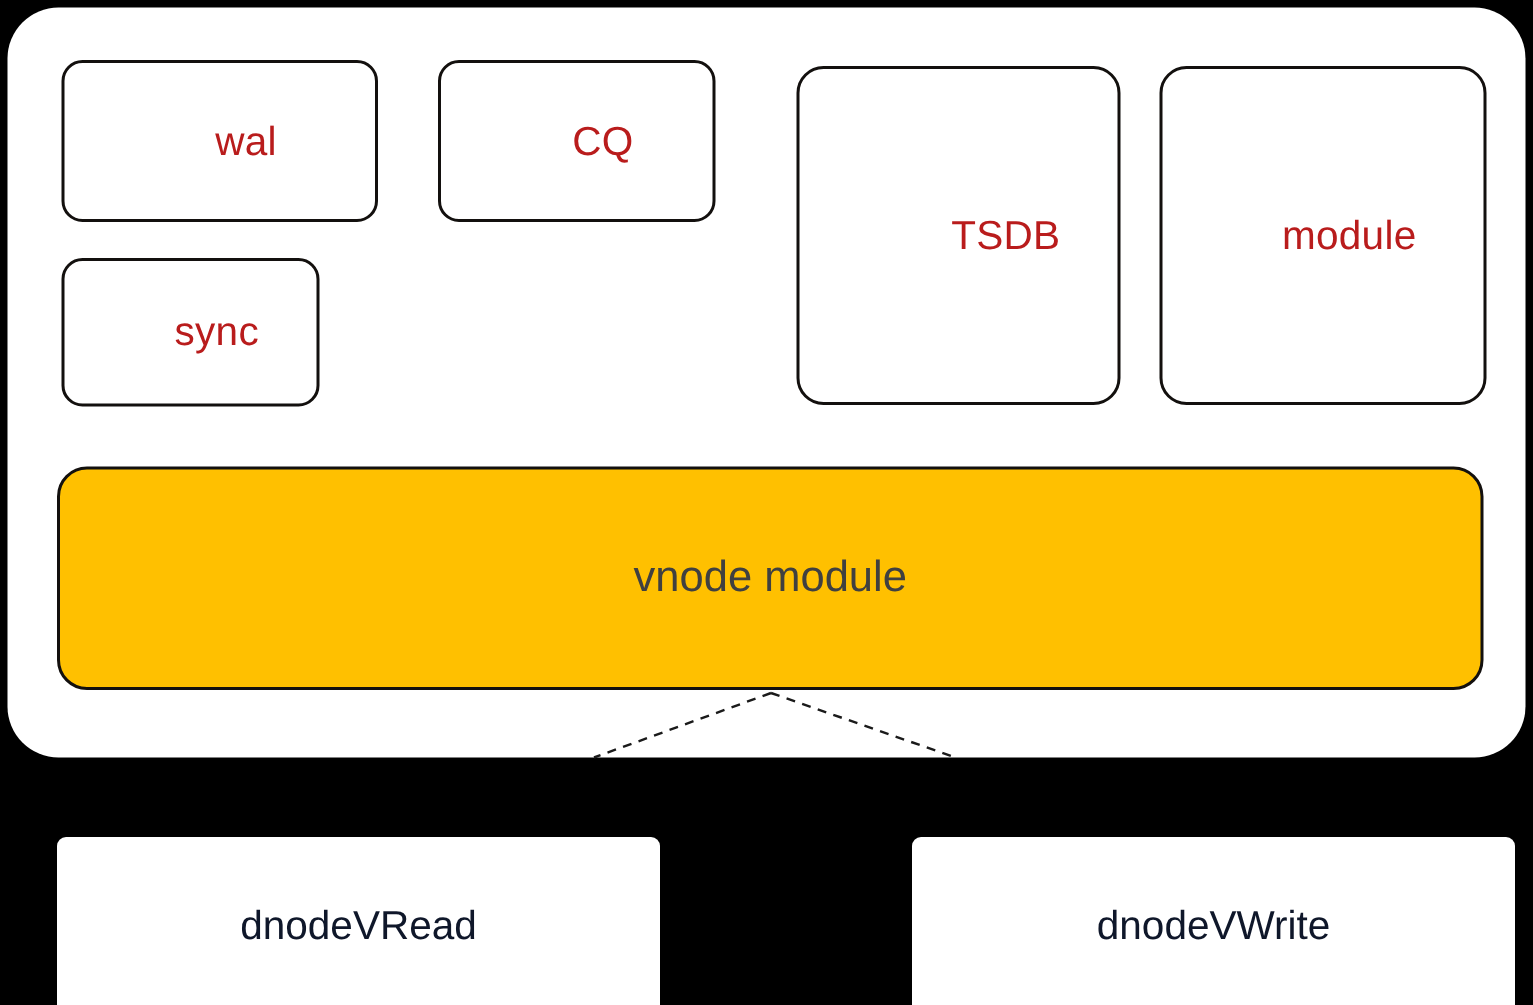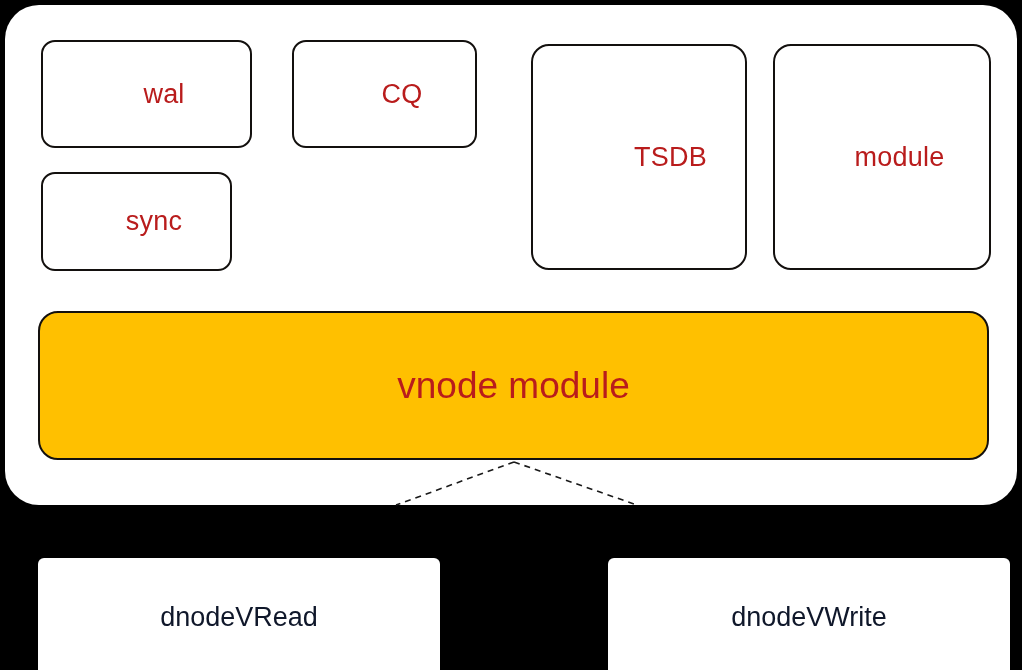--- a/index.html
+++ b/index.html
@@ -42,21 +42,21 @@
   .module-box .label {
     font-size: 27px;
     color: #b91c1c;
     line-height: 1;
     letter-spacing: 0.2px;
     margin-left: 35px;
   }
 
   
   .box-wal    { left: 41px;  top: 40px;  width: 211px; height: 108px; }
-  .box-sync   { left: 41px;  top: 172px; width: 191px; height: 99px;  }
+  .box-sync   { left: 41px;  top: 172px; width: 172px; height: 99px;  }
   .box-cq     { left: 292px; top: 40px;  width: 185px; height: 108px; }
   .box-events { left: 292px; top: 172px; width: 211px; height: 99px;  }
   .box-tsdb   { left: 531px; top: 44px;  width: 216px; height: 226px; border-radius: 18px; padding-left: 28px; }
   .box-query  { left: 773px; top: 44px;  width: 218px; height: 226px; border-radius: 18px; }
 
   
   .box-events .label { transform: translateX(-2px); }
 
   
   .vnode-bar {
@@ -67,22 +67,22 @@
     height: 149px;
     background: #FFC000;
     border: 2px solid #13100e;
     border-radius: 20px;
     box-sizing: border-box;
     display: flex;
     align-items: center;
     justify-content: center;
   }
   .vnode-bar .label {
-    font-size: 37px;
-    color: #b91c1c;
+    font-size: 29px;
+    color: #404040;
     line-height: 1;
   }
 
   
   .connectors {
     position: absolute;
     left: 0;
     top: 0;
     width: 1022px;
     height: 670px;

